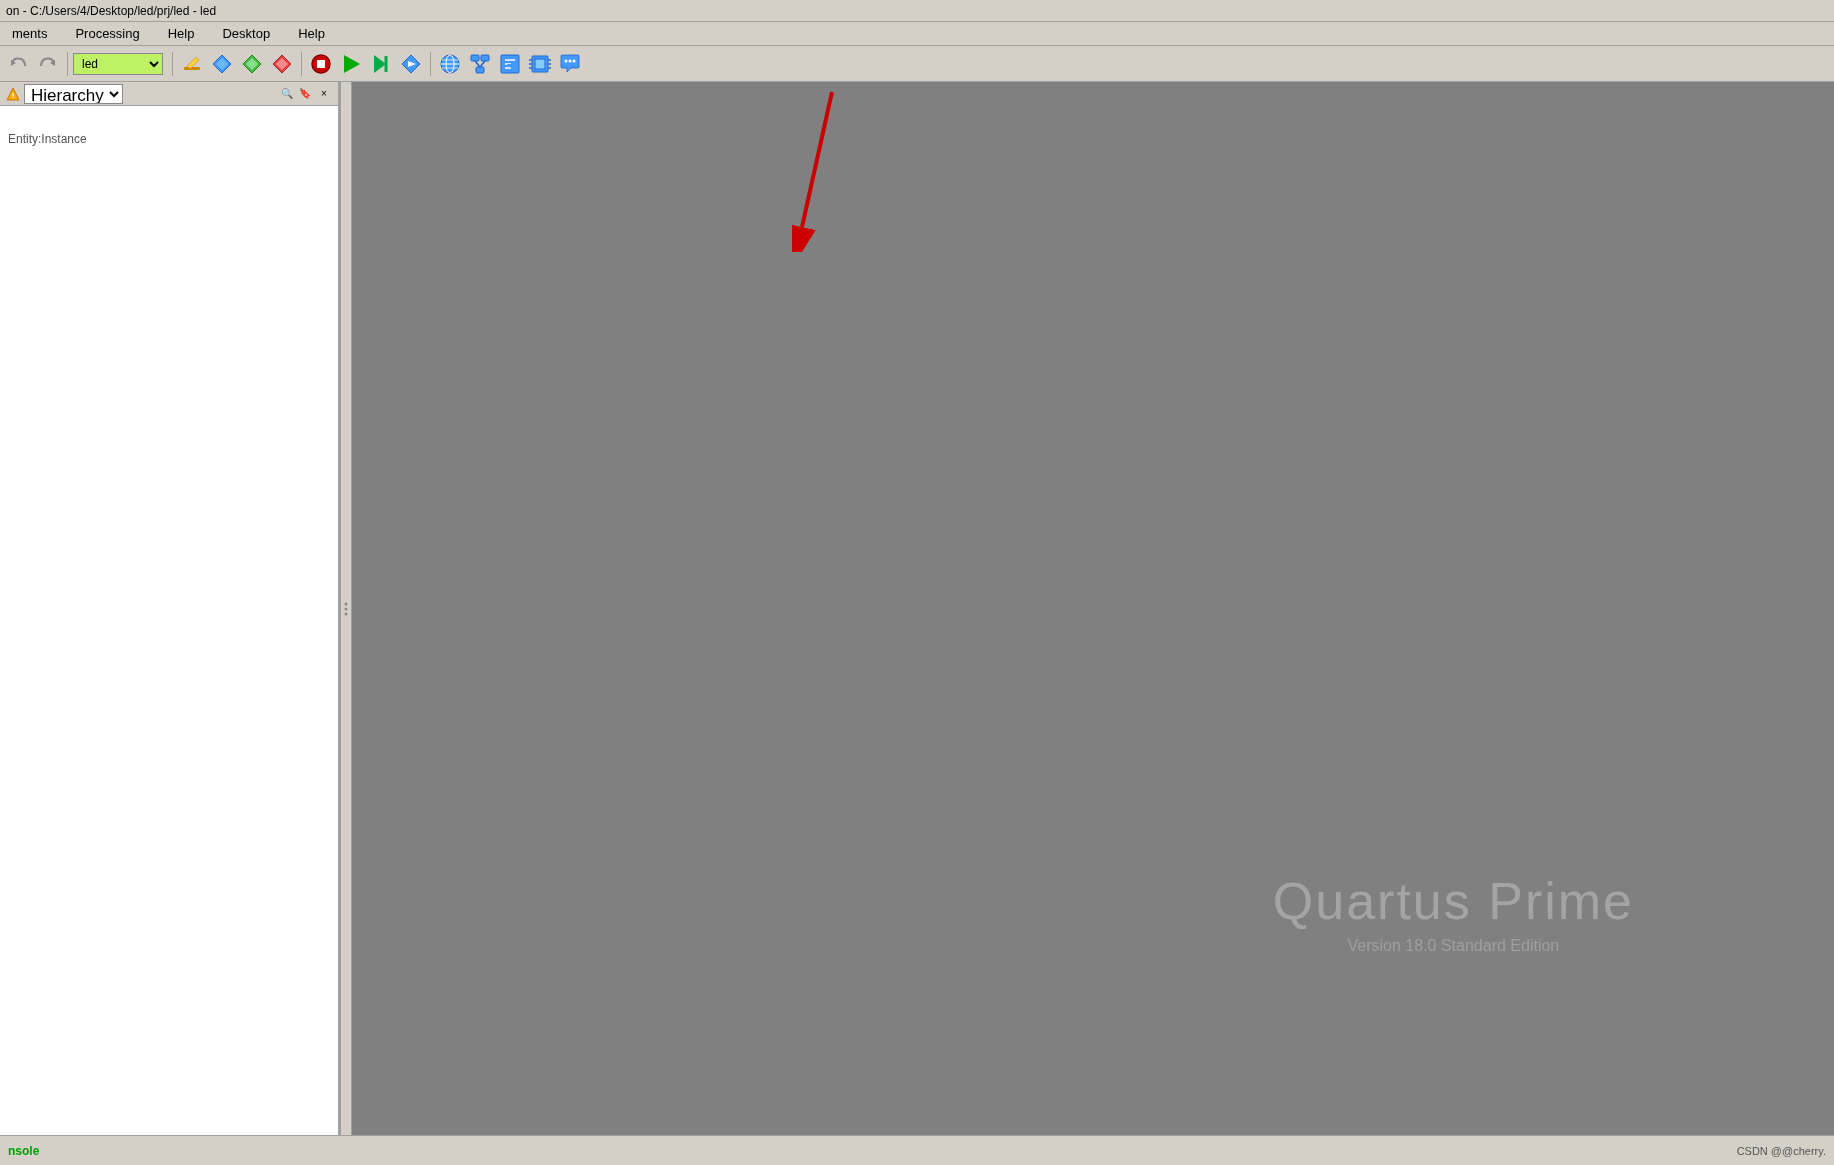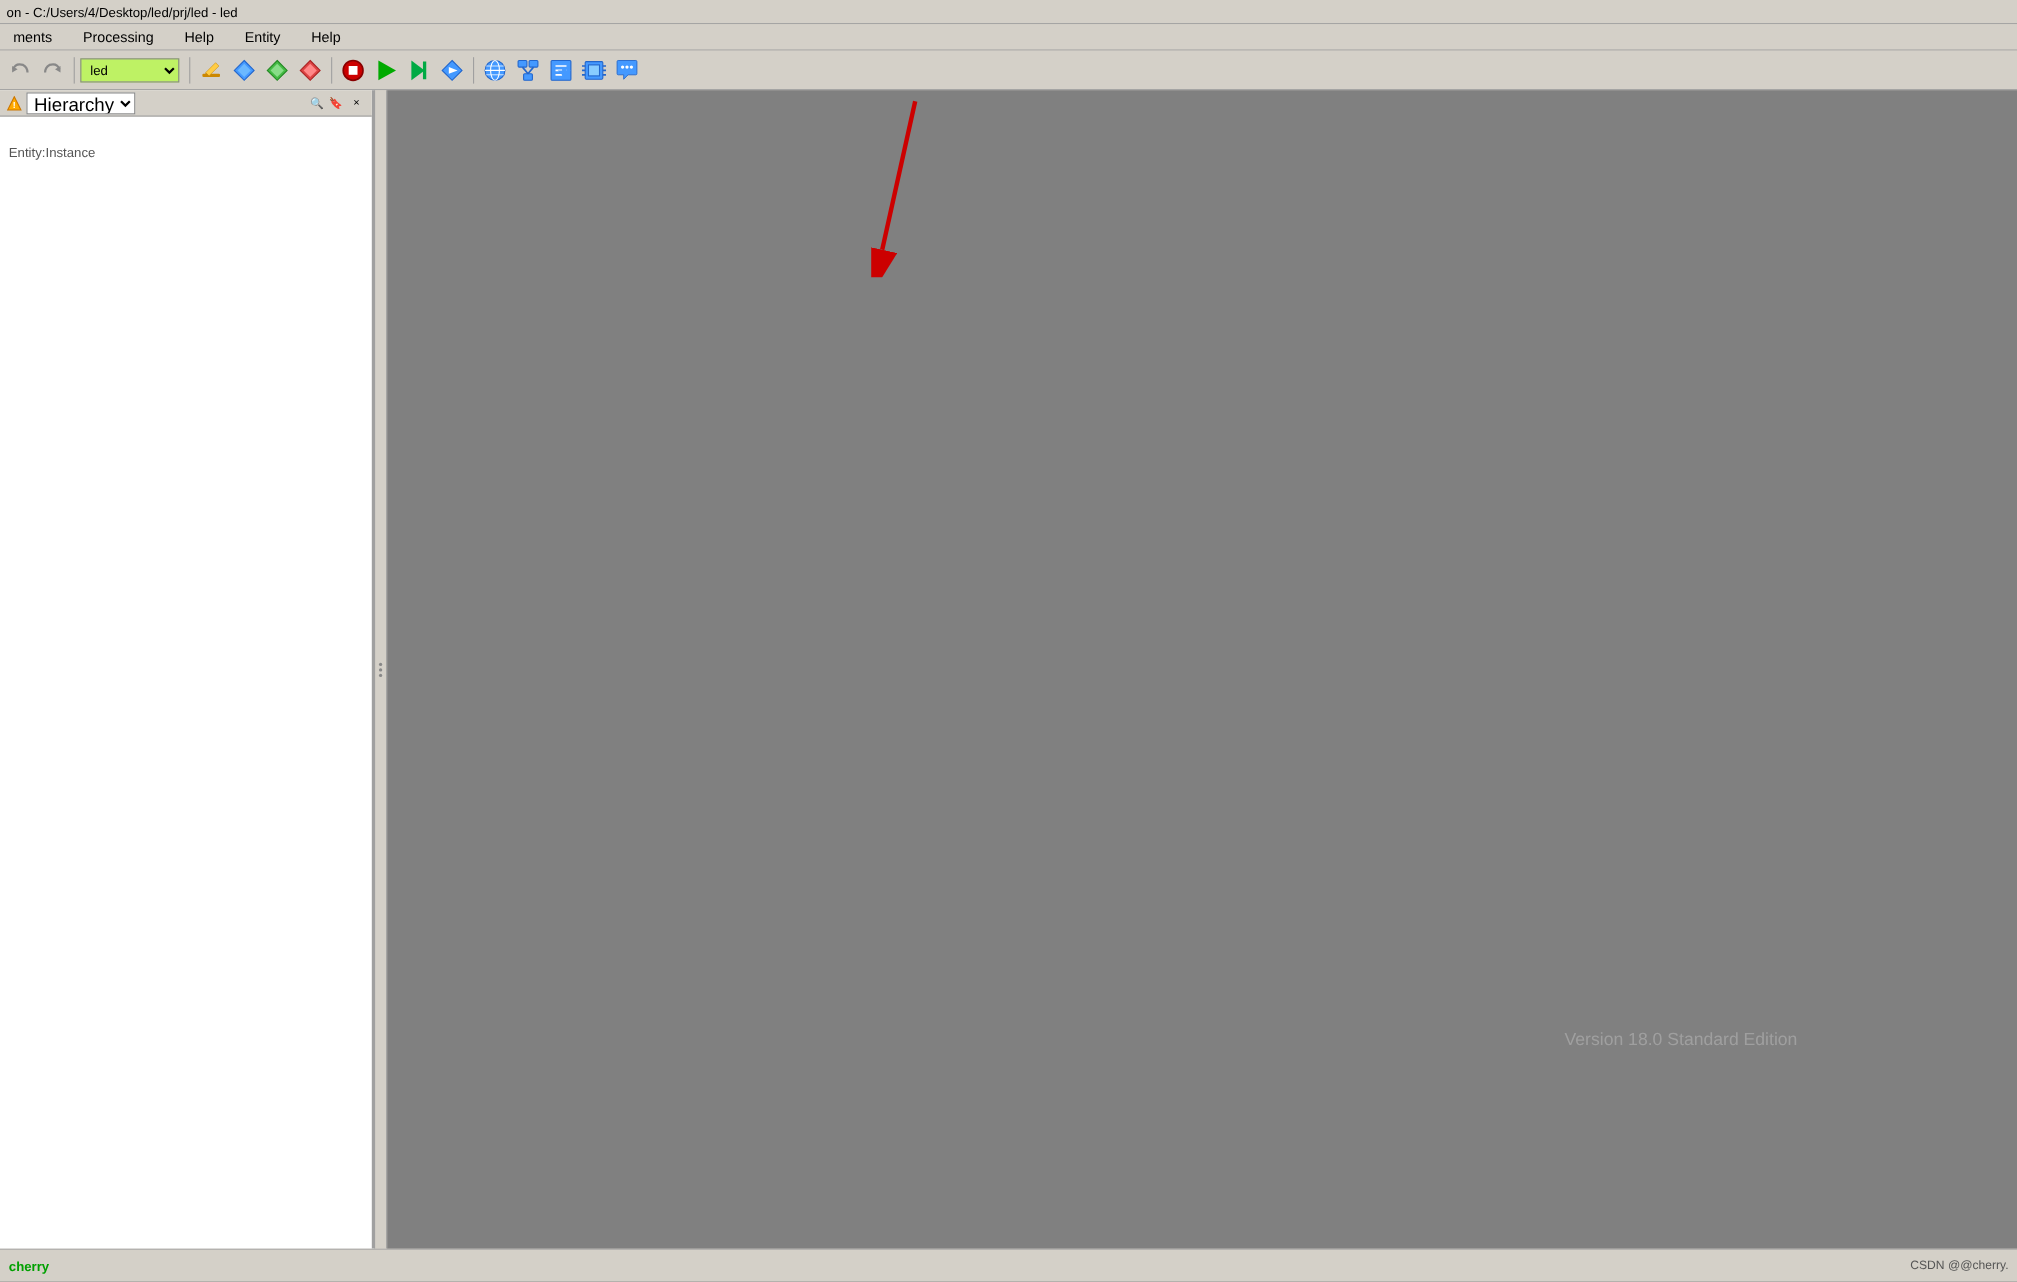--- a/index.html
+++ b/index.html
@@ -239,21 +239,21 @@
 <body>
 
 <div id="title-bar">
   <span>on - C:/Users/4/Desktop/led/prj/led - led</span>
 </div>
 
 <div id="menu-bar">
   <span class="menu-item">ments</span>
   <span class="menu-item">Processing</span>
   <span class="menu-item">Help</span>
-  <span class="menu-item">Entity</span>
+  <span class="menu-item">Desktop</span>
   <span class="menu-item">Help</span>
 </div>
 
 <div id="toolbar">
 
   <div class="toolbar-btn" title="Undo">
     <svg class="icon-svg" viewBox="0 0 22 22">
       <path d="M5 10 Q7 4 14 6 Q18 8 18 13" fill="none" stroke="#888" stroke-width="2"></path>
       <polygon points="4,7 4,13 9,10" fill="#888"></polygon>
     </svg>
@@ -425,21 +425,22 @@
 
       <defs>
         <marker id="arrowhead" markerWidth="10" markerHeight="7" refX="0" refY="3.5" orient="auto">
           <polygon points="0 0, 10 3.5, 0 7" fill="#cc0000"></polygon>
         </marker>
       </defs>
       <line x1="40" y1="10" x2="10" y2="145" stroke="#cc0000" stroke-width="4" marker-end="url(#arrowhead)"></line>
     </svg>
 
     <div id="watermark">
+      <div id="watermark-title">Quartus Prime</div>
       <div id="watermark-subtitle">Version 18.0 Standard Edition</div>
     </div>
   </div>
 </div>
 
 <div id="status-bar">
-  <span class="status-console">cherry</span>
+  <span class="status-console">nsole</span>
   <span class="status-right">CSDN @@cherry.</span>
 </div>
 
 </body></html>

